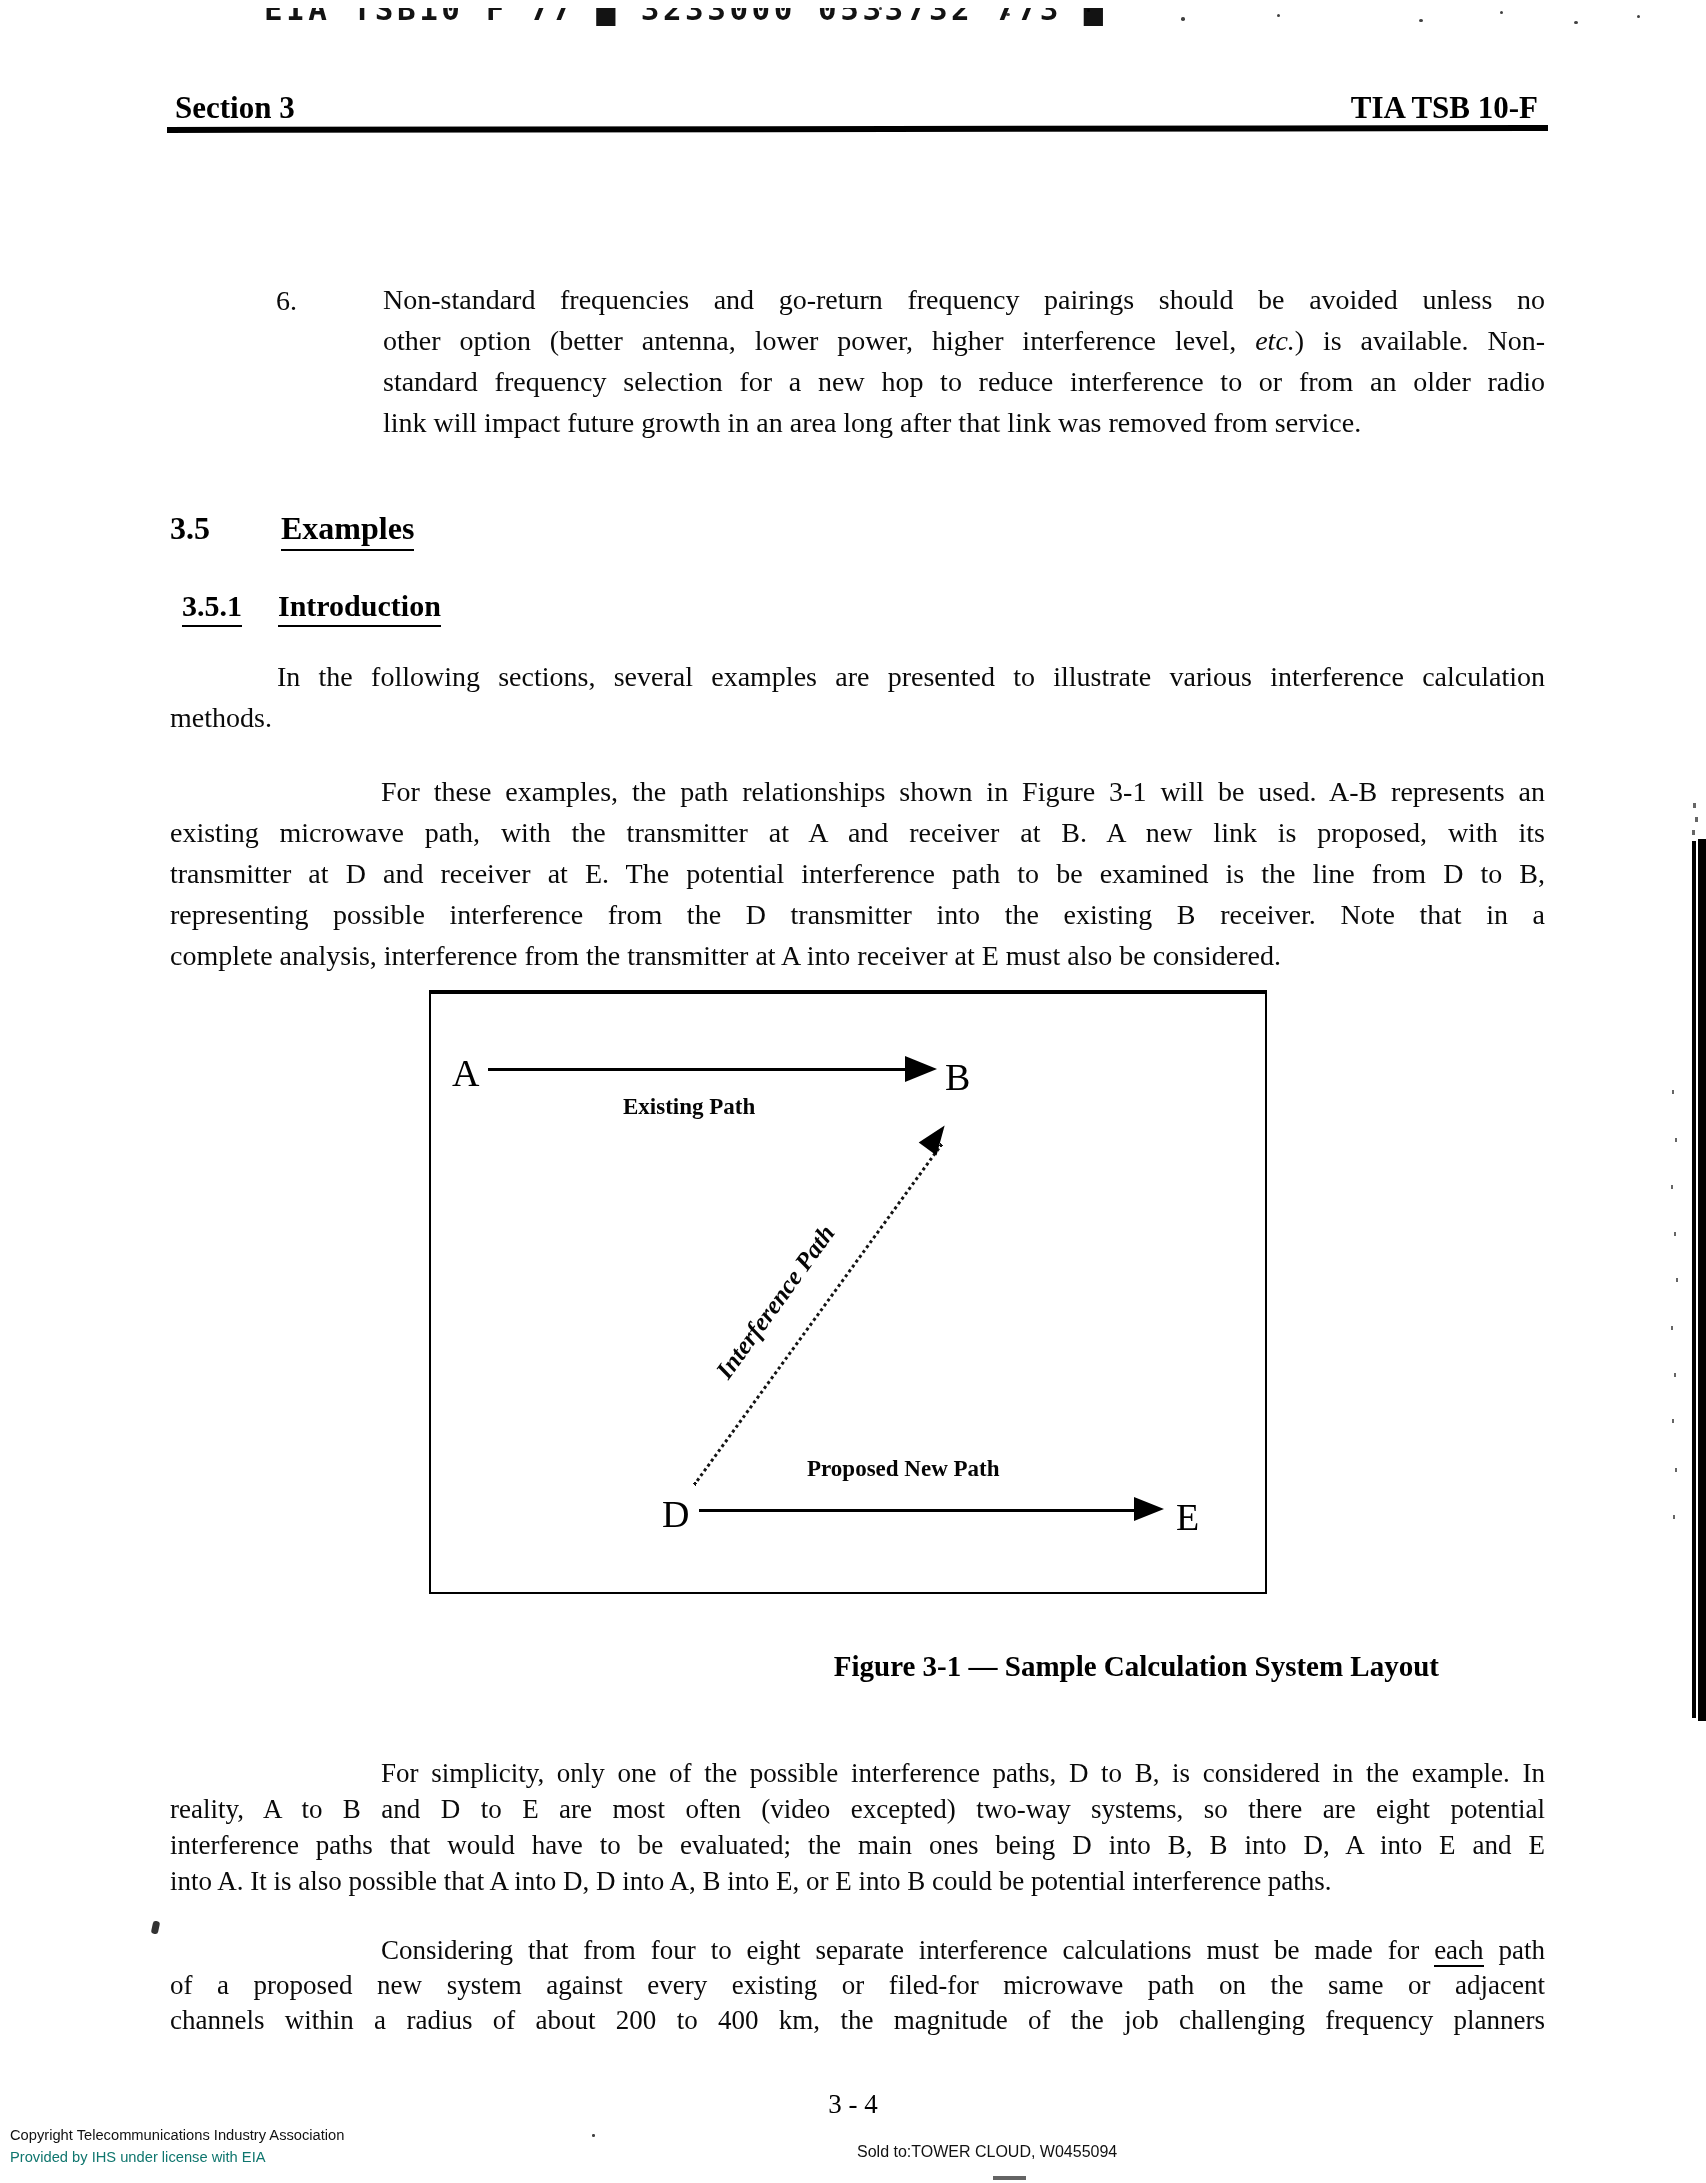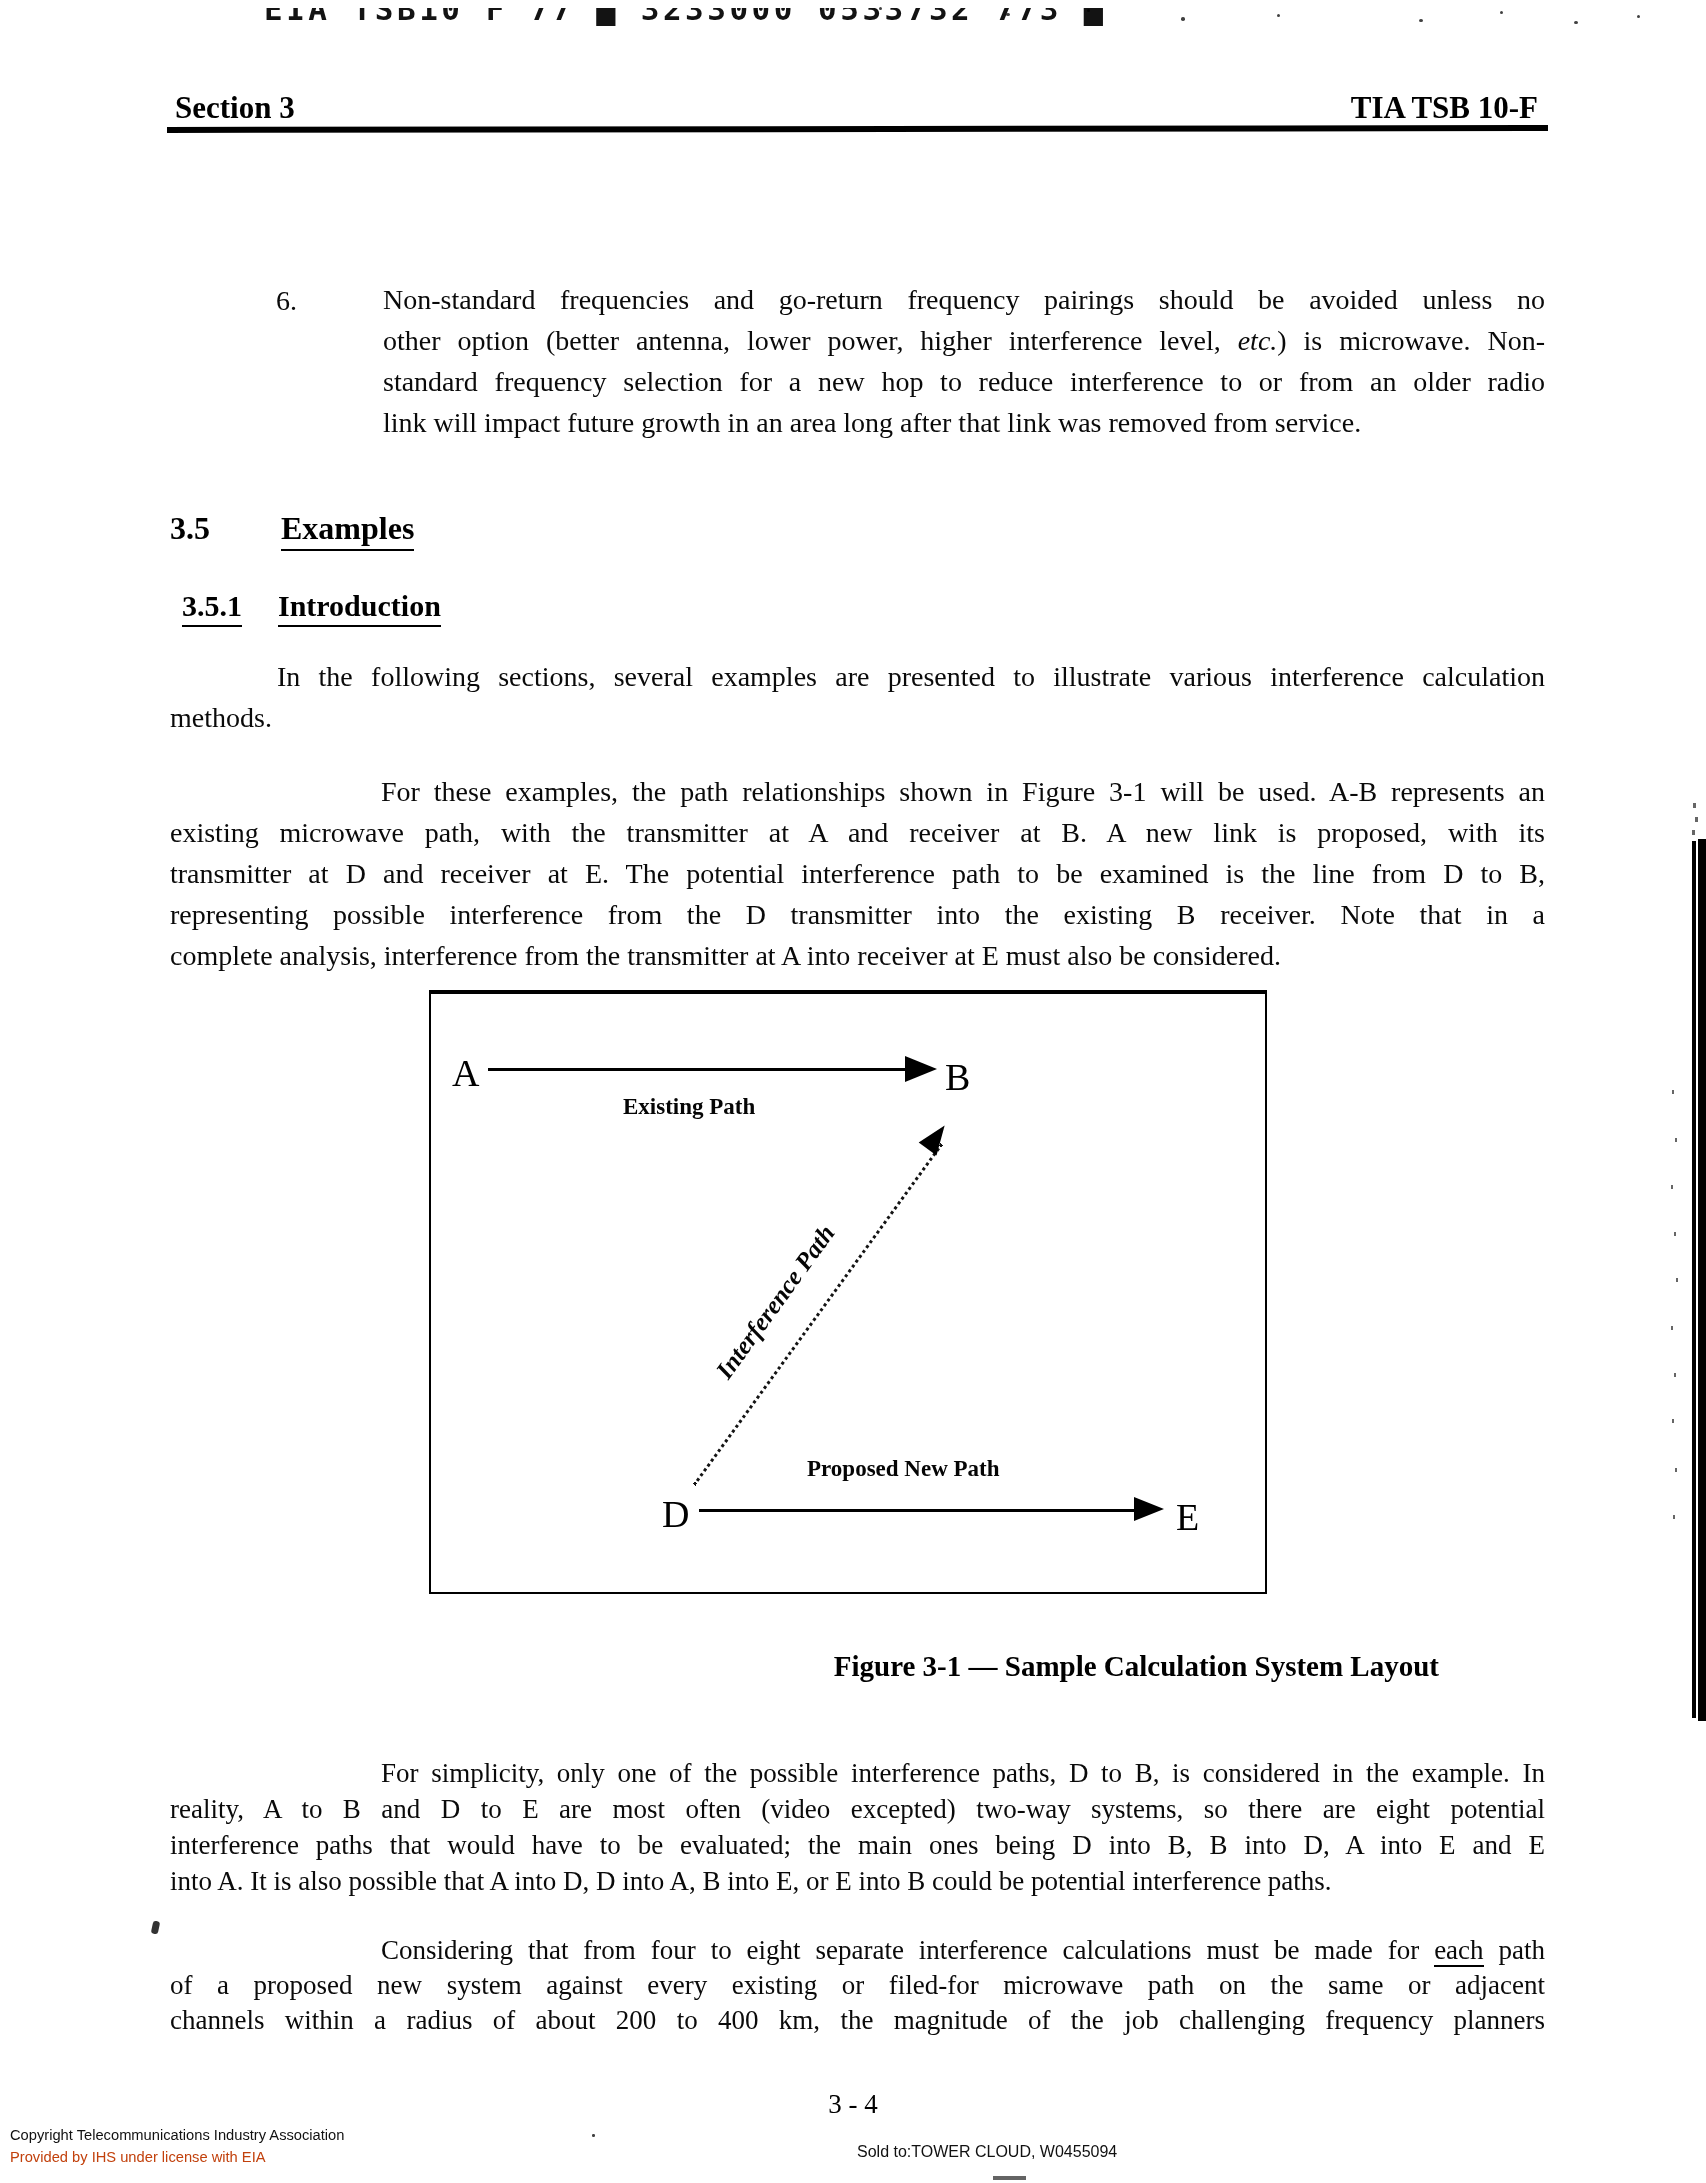--- a/index.html
+++ b/index.html
@@ -51,21 +51,21 @@
   <div class="dot" style="left:1637px;top:15px;width:3px;height:3px;"></div>
 
   <div class="abs hdr" style="left:175px;top:90px;">Section 3</div>
   <div class="abs hdr" style="right:168px;top:90px;">TIA TSB 10-F</div>
   <div class="hline" style="left:167px;top:126px;width:1381px;height:5.6px;transform:rotate(-0.08deg);"></div>
 
 
   <div class="abs body-txt" style="left:276px;top:285px;">6.</div>
   <div class="para lh80" style="left:383px;top:279px;width:1162px;">
     <div class="lnw body-txt just">Non-standard frequencies and go-return frequency pairings should be avoided unless no</div>
-    <div class="lnw body-txt just"><span>other option (better antenna, lower power, higher interference level, </span><span class="it">etc.</span><span>) is microwave.  Non-</span></div>
+    <div class="lnw body-txt just"><span>other option (better antenna, lower power, higher interference level, </span><span class="it">etc.</span><span>) is available.  Non-</span></div>
     <div class="lnw body-txt just">standard frequency selection for a new hop to reduce interference to or from an older radio</div>
     <div class="lnw body-txt">link will impact future growth in an area long after that link was removed from service.</div>
   </div>
 
   <div class="abs bold" style="left:170px;top:510px;font-size:32px;">3.5</div>
   <div class="abs bold uline" style="left:281px;top:510px;font-size:32px;">Examples</div>
 
   <div class="abs bold uline" style="left:182px;top:589px;font-size:30px;">3.5.1</div>
   <div class="abs bold uline" style="left:278px;top:589px;font-size:30px;">Introduction</div>
 
@@ -112,21 +112,21 @@
   <div class="abs" style="left:152px;top:1921px;width:6.6px;height:13px;background:#000;border-radius:3px;opacity:.8;transform:rotate(12deg);"></div>
 
   <div class="para lh70" style="left:170px;top:1933px;">
     <div class="lnw small-txt just" style="text-indent:211px;"><span>Considering that from four to eight separate interference calculations must be made for </span><span style="border-bottom:2px solid #000;margin-top:8px;">each</span><span> path</span></div>
     <div class="lnw small-txt just">of a proposed new system against every existing or filed-for microwave path on the same or adjacent</div>
     <div class="lnw small-txt just">channels within a radius of about 200 to 400 km, the magnitude of the job challenging frequency planners</div>
   </div>
 
   <div class="abs" style="left:0;top:2089px;width:1706px;text-align:center;font-size:27px;">3 - 4</div>
   <div class="abs sans" style="left:10px;top:2127px;font-size:14.7px;color:#111;">Copyright Telecommunications Industry Association</div>
-  <div class="abs sans" style="left:10px;top:2149px;font-size:14.7px;color:#c2410c;">Provided by IHS under license with EIA</div>
+  <div class="abs sans" style="left:10px;top:2149px;font-size:14.7px;color:#0f766e;">Provided by IHS under license with EIA</div>
   <div class="abs sans" style="left:857px;top:2143px;font-size:16px;color:#111;">Sold to:TOWER CLOUD, W0455094</div>
   <div class="abs" style="left:993px;top:2176px;width:33px;height:3.5px;background:#222;opacity:.7;"></div>
   <div class="dot" style="left:592px;top:2134px;width:2.5px;height:2.5px;"></div>
 
   <div class="abs" style="left:1692px;top:841px;width:3.5px;height:877px;background:#000;"></div>
   <div class="abs" style="left:1698px;top:839px;width:8.6px;height:882px;background:#000;"></div>
   <div class="speck" style="left:1693px;top:803px;width:2.5px;height:4.6px;"></div>
   <div class="speck" style="left:1695px;top:817px;width:2.5px;height:4.6px;"></div>
   <div class="speck" style="left:1692px;top:830px;width:2.5px;height:4.6px;"></div>
   <div class="speck" style="left:1672px;top:1090px;width:2px;height:4px;"></div>

